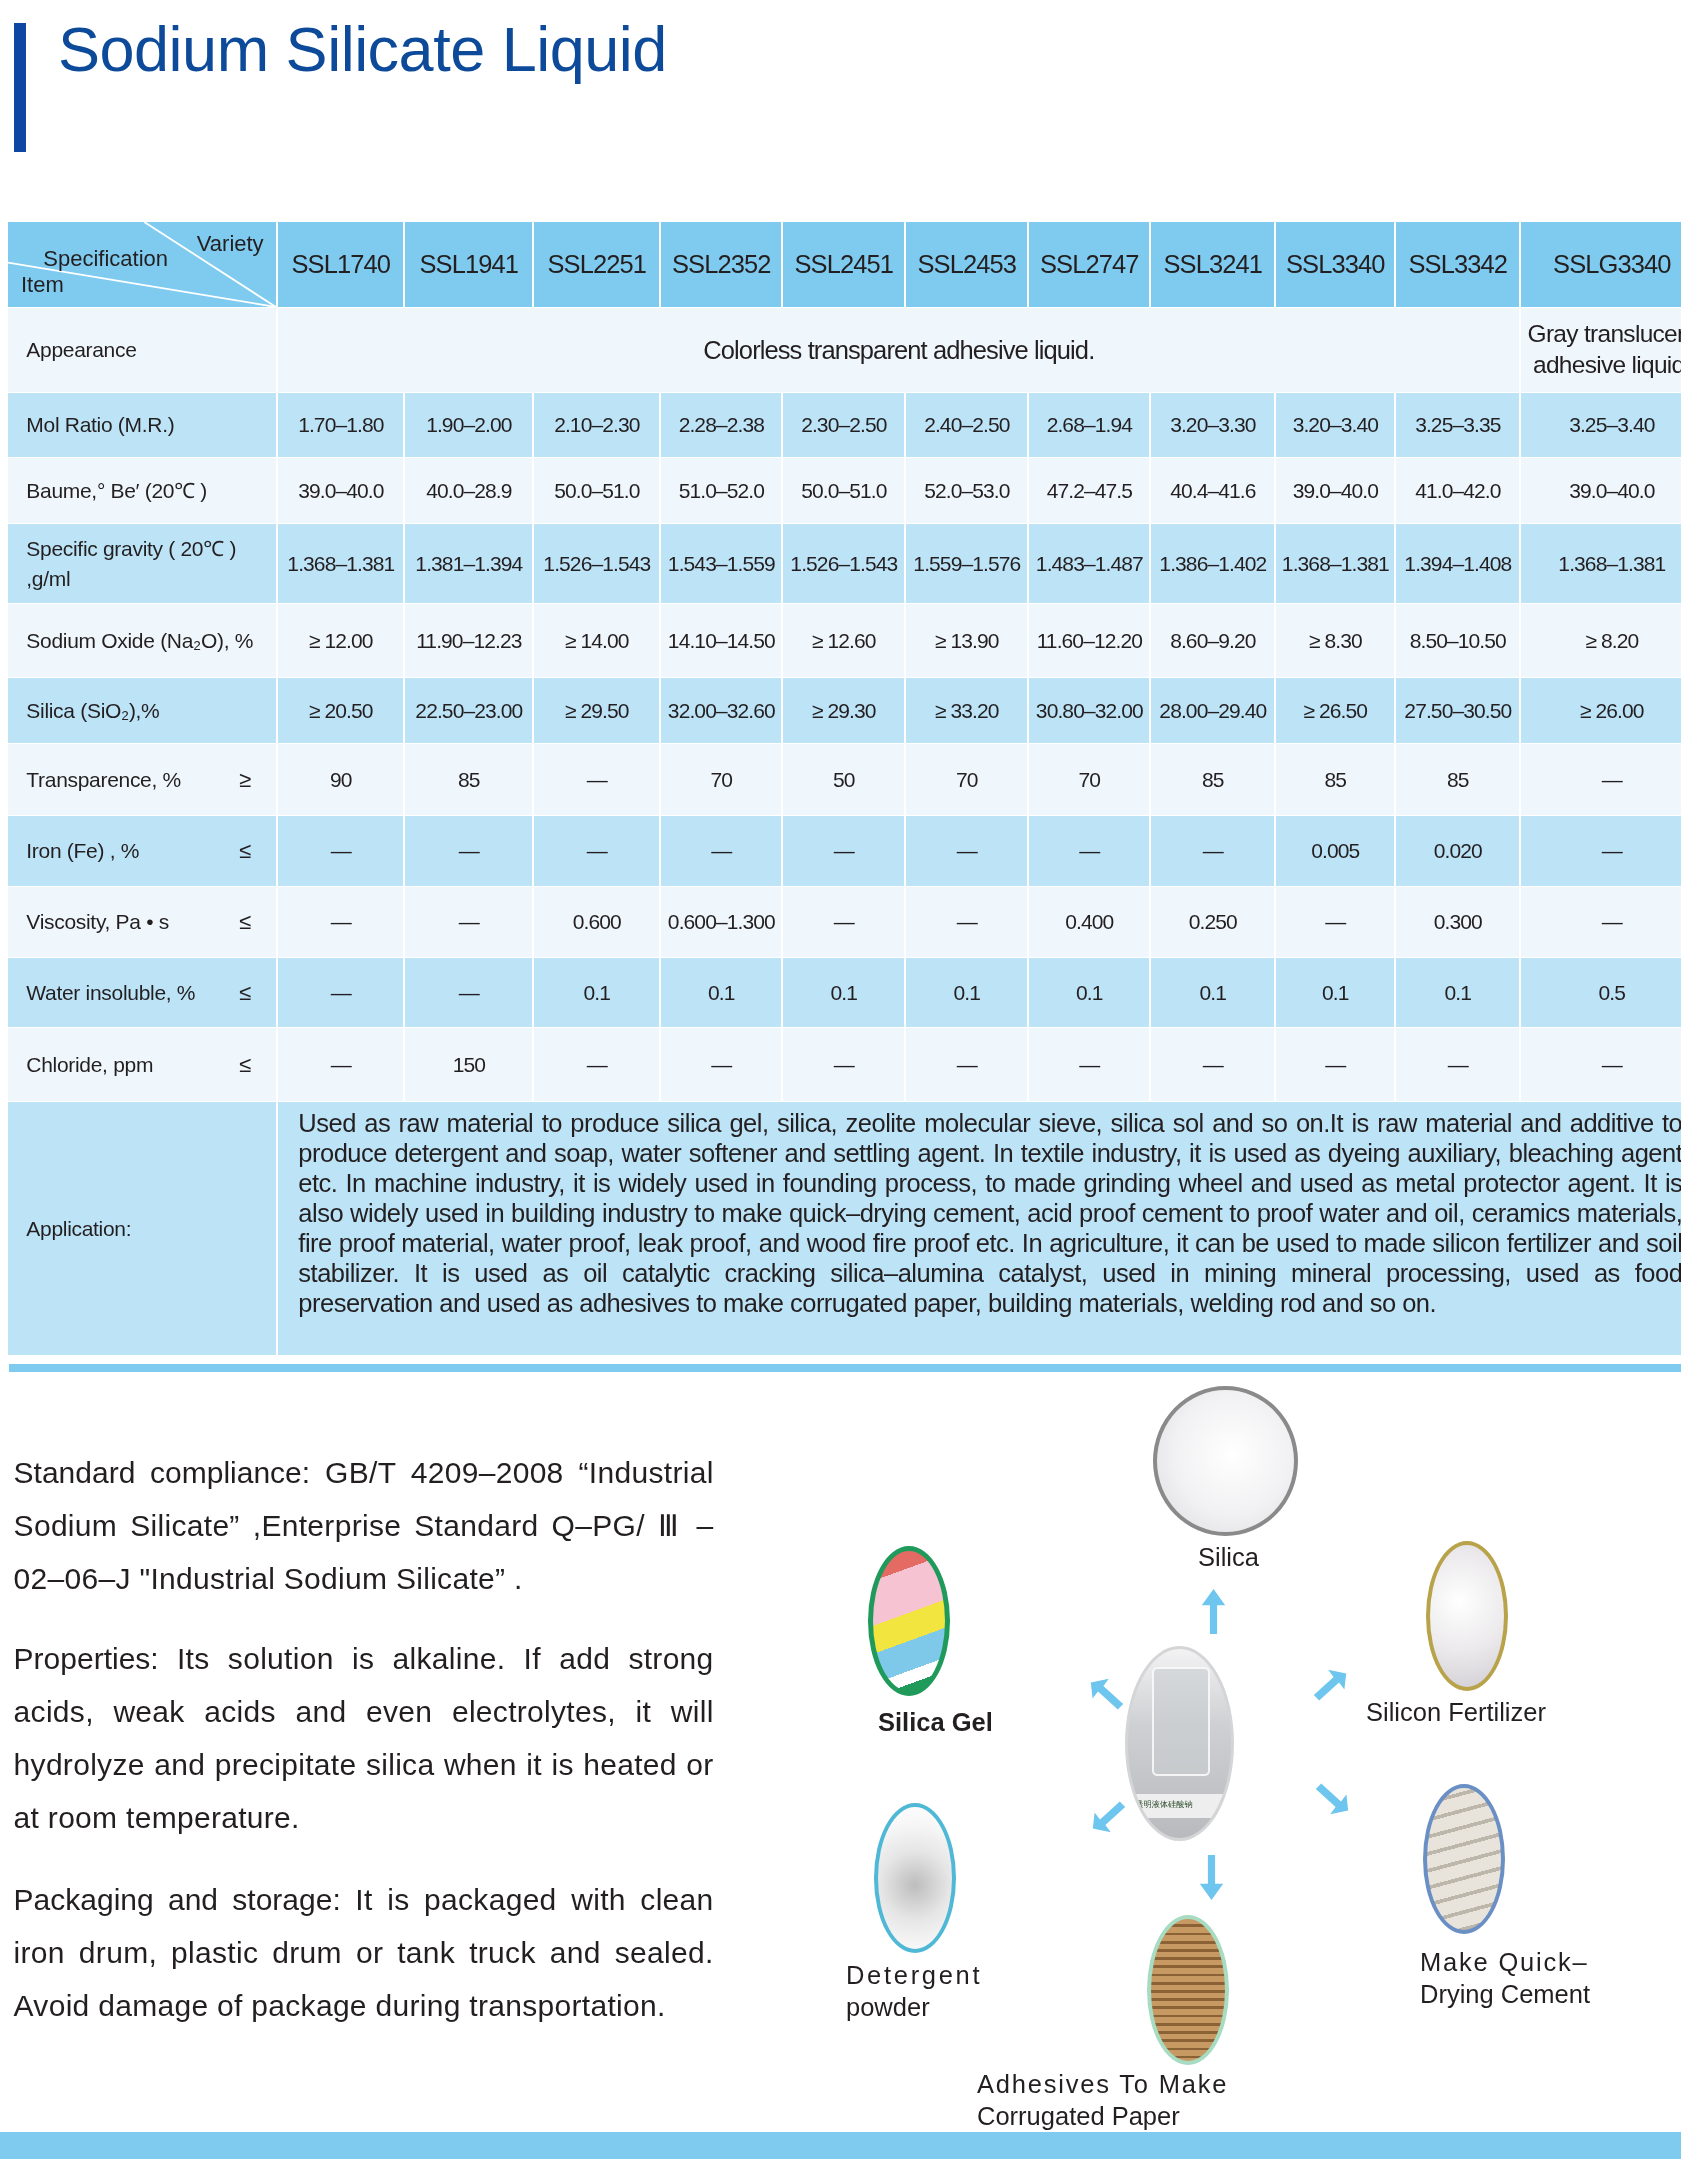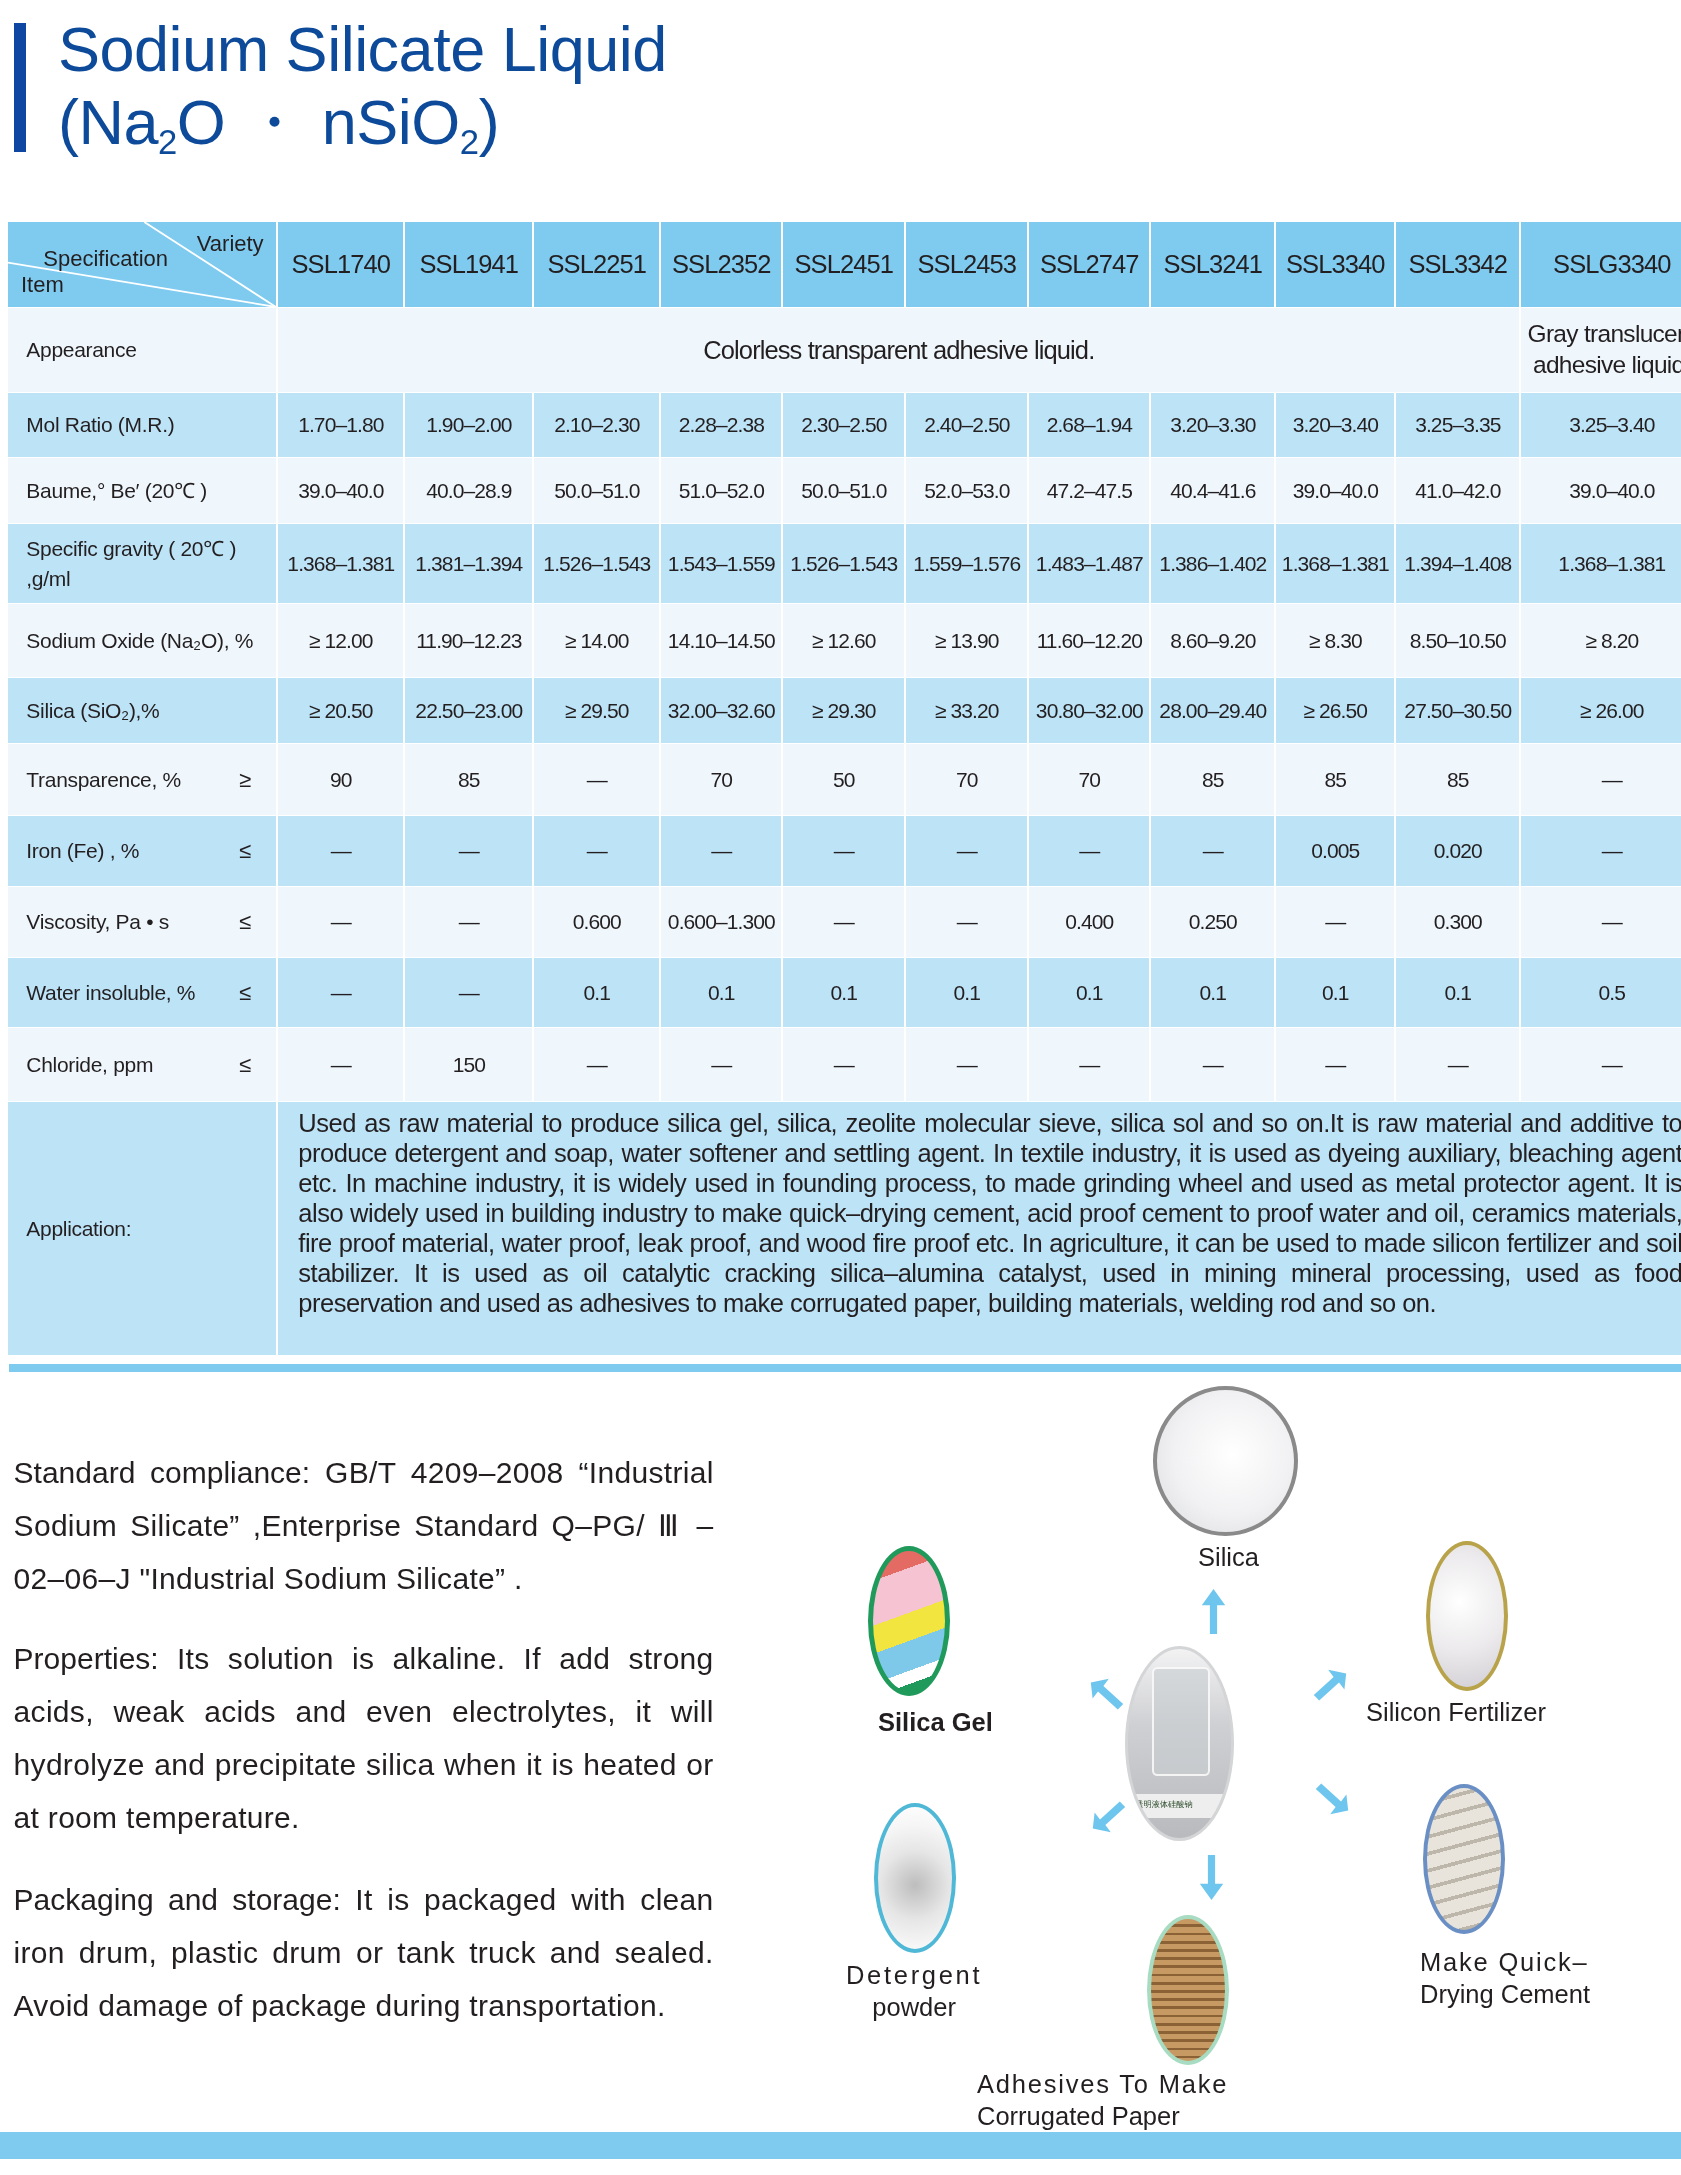--- a/index.html
+++ b/index.html
@@ -39,21 +39,20 @@
   .node { position: absolute; border-radius: 50%; overflow: hidden; }
   .label { position: absolute; font-size: 25.5px; line-height: 32px; color: #231f20; }
   .arrow { position: absolute; }
 </style>
 </head>
 <body>
 
 <div class="title-bar"></div>
 <div class="title">
   <div>Sodium Silicate Liquid</div>
-  <div><span>(Na</span><span class="sub">2</span><span>O ・ nSiO</span><span class="sub">2</span><span>)</span></div>
 </div>
 
 <table class="spec-table">
   <colgroup>
     <col style="width:268px">
       <col style="width:125px">
       <col style="width:127px">
       <col style="width:125px">
       <col style="width:120px">
       <col style="width:121px">
@@ -266,21 +265,21 @@
 
   <div class="node" style="left:1426px; top:1541px; width:82px; height:150px; border:4.5px solid #b8a34a; background: radial-gradient(circle at 40% 40%, #ffffff 0%, #eceaec 50%, #cfcdd2 100%);"></div>
   <div class="label" style="left:1366px; top:1696px;text-align:right;">Silicon Fertilizer</div>
 
   <div class="node" style="left:1125px; top:1646px; width:109px; height:195px; border:3.6px solid #d4d5d7; background: linear-gradient(180deg, #f2f2f3 0%, #cfd0d3 40%, #b8babd 100%);">
     <div style="position:absolute; left:23.6px; top:18px; width:58px; height:109px; border:2.7px solid rgba(255,255,255,0.8); border-radius:5.5px; background: rgba(200,205,208,0.6);"></div>
     <div style="position:absolute; left:7.3px; top:145px; width:91px; height:24px; background:#eeeeee; font-size:8.2px; line-height:20px; text-align:left; color:#2a4a2a; font-family:'DejaVu Sans', sans-serif;">透明液体硅酸钠</div>
   </div>
 
   <div class="node" style="left:874px; top:1803px; width:82px; height:150px; border:4.5px solid #4fb8d6; background: radial-gradient(circle at 50% 55%, #bdbdbd 0%, #e6e6e6 40%, #f6f6f6 70%, #ffffff 100%);"></div>
-  <div class="label" style="left:846px; top:1959px; letter-spacing:2.7px;text-align:center;">
+  <div class="label" style="left:846px; top:1959px; letter-spacing:2.7px;">
     <div>Detergent</div>
     <div style="letter-spacing:0;">powder</div>
   </div>
 
   <div class="node" style="left:1147px; top:1915px; width:82px; height:150px; border:4.5px solid #a8dcc2; background: repeating-linear-gradient(180deg, #c79a63 0px, #c79a63 5.5px, #8a6236 5.5px, #8a6236 8.2px);"></div>
   <div class="label" style="left:977px; top:2068px; letter-spacing:1.8px;">
     <div>Adhesives To Make</div>
     <div style="letter-spacing:0;">Corrugated Paper</div>
   </div>
 

